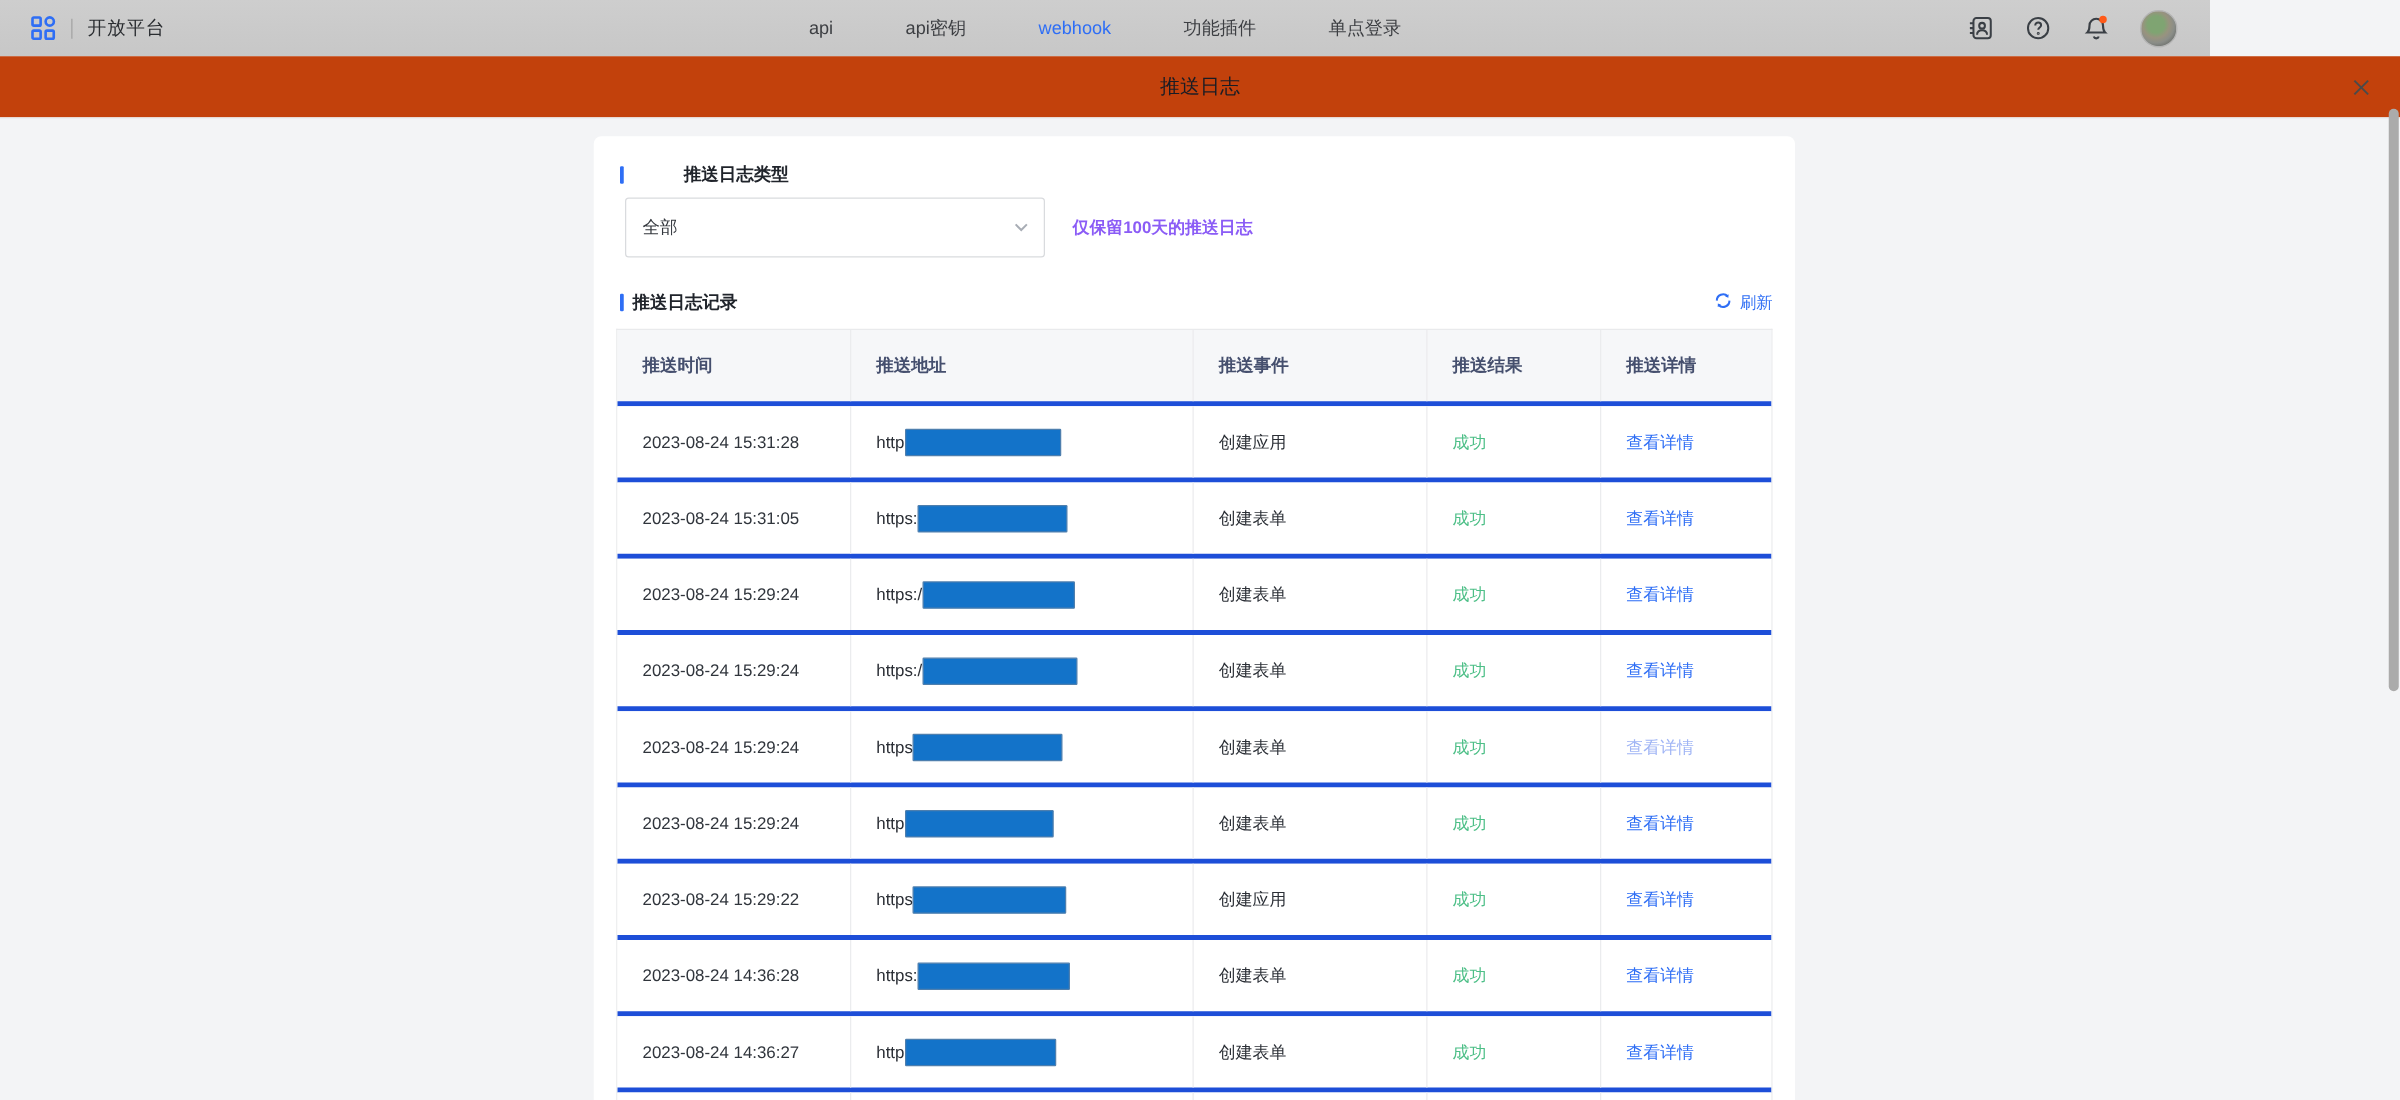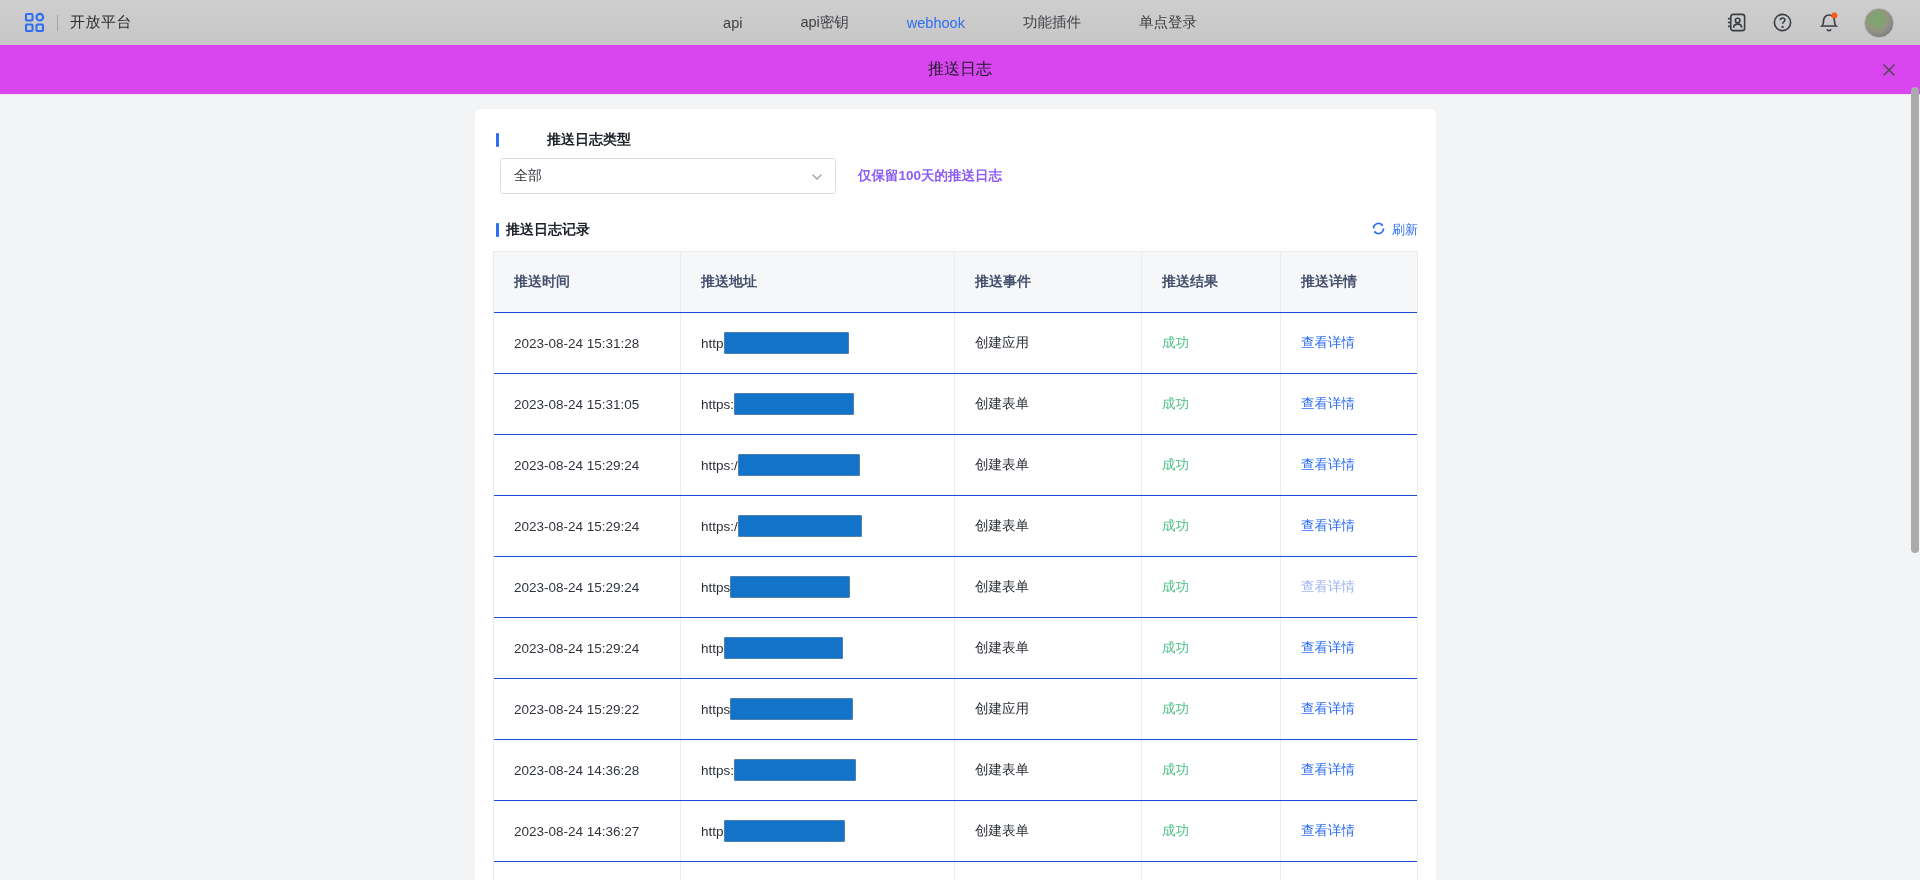--- a/index.html
+++ b/index.html
@@ -1,69 +1,69 @@
 <!DOCTYPE html>
 <html style="--accent: #2e6ef5; --green: #4dbf87; --redact: #1373c9; --visited: #a0b5f5;"><head>
 <meta charset="utf-8">
 <style>
   * { margin:0; padding:0; box-sizing:border-box; }
   html,body { width:1920px; height:880px; overflow:hidden;
     font-family:"Liberation Sans","DejaVu Sans",sans-serif; background:#f3f4f6; }
 
   
-  .navbar { position:absolute; left:0; top:0; width:1920px; height:45px;
+  .navbar { position:absolute; left:0; top:0; width:1768px; height:45px;
     background:linear-gradient(#cecece,#c7c7c7); display:flex; align-items:center; }
   .nav-left { display:flex; align-items:center; gap:12px; padding-left:24px; }
   .nav-divider { width:1px; height:16px; background:#a3a3a3; }
   .brand { font-size:15px; color:#2a2d31; letter-spacing:.5px; }
   .nav-tabs { position:absolute; left:50%; top:0; height:45px; transform:translateX(-50%);
     display:flex; align-items:center; gap:58px; }
   .tab { font-size:14.5px; color:#3d3f43; cursor:pointer; white-space:nowrap; }
   .tab.active { color:var(--accent); }
   .nav-right { position:absolute; right:26px; top:0; height:45px;
     display:flex; align-items:center; gap:25px; }
   .nav-ic { width:21px; height:21px; position:relative; cursor:pointer; }
   .avatar { width:30px; height:30px; border-radius:50%;
     background:radial-gradient(circle at 42% 38%, #7fa472 0 28%, #98937f 45%, #8a8d88 62%, #4c4f4e 100%);
     border:1px solid #b5b5b5; cursor:pointer; }
 
   
-  .titlebar { position:absolute; left:0; top:45px; width:1920px; height:49px; background:#d946ef;padding-left:47px; }
+  .titlebar { position:absolute; left:0; top:45px; width:1920px; height:49px; background:#c2410c;padding-left:47px; }
   .page-title { position:absolute; left:0; right:0; top:0; height:49px;
     display:flex; align-items:center; justify-content:center;
     font-size:16px; font-weight:500; color:#181c25; }
   .close-btn { position:absolute; right:22px; top:16px; width:18px; height:18px; cursor:pointer; }
 
   
   .main { position:absolute; left:0; top:94px; width:1920px; bottom:0;
     background:#f3f4f6; border-top:1px solid #e9ebee; }
   .card { position:absolute; left:475px; top:14px; width:961px; bottom:0;
     background:#ffffff; border-radius:6px 6px 0 0; overflow:hidden; }
 
   .sec-head { display:flex; align-items:center; margin:22px 18px 0 21px;gap:41px; }
   .sec-bar { width:3px; height:14px; background:var(--accent); border-radius:1px; margin-right:7px; }
   .sec-title { font-size:14px; font-weight:700; color:#20242b; }
   .sec-head.second { margin-top:27px; justify-content:space-between; }
   .sec-head-left { display:flex; align-items:center; }
 
   .filter-row { display:flex; align-items:center; margin:9px 18px 0 25px; }
-  .dropdown { width:336px; height:36px; border:1px solid #d9dbde; border-radius:3px;
+  .dropdown { width:336px; height:48px; border:1px solid #d9dbde; border-radius:3px;
     background:#fff; display:flex; align-items:center; justify-content:space-between;
     padding:0 12px 0 13px; cursor:pointer; }
   .dropdown-value { font-size:14px; color:#33373d; }
   .retention-note { margin-left:22px; font-size:13.5px; color:#8b5cf6;font-weight:bold; }
 
   .refresh-btn { display:flex; align-items:center; gap:6px; color:var(--accent);
     font-size:13px; cursor:pointer; }
 
   
   .log-table { margin:12px 18px 0 18px; width:925px;
     border:1px solid #e9eaec; border-bottom:none; }
   .tr { display:grid; grid-template-columns:187px 274px 187px 139px 138px;
-    height:61px; border-bottom:1px solid #1d4ed8; background:#fff; }
+    height:61px; border-bottom:4px solid #1d4ed8; background:#fff; }
   .tr.head { background:#f6f7f9; }
   .td { display:flex; align-items:center; padding-left:20px;
     border-right:1px solid #ebecee; overflow:hidden; }
   .td:last-child { border-right:none; }
   .th-text { font-size:14px; font-weight:600; color:#454f6e; }
   .cell-time { font-size:13.5px; color:#30353c; }
   .cell-event { font-size:13.5px; color:#2b2f36; }
   .url-prefix { font-size:13.5px; color:#2b2f36; white-space:nowrap;text-align:center; }
   .redact { display:inline-block; height:22px; background:var(--redact);
     border:1px solid #4e7fae; border-radius:1px; }

